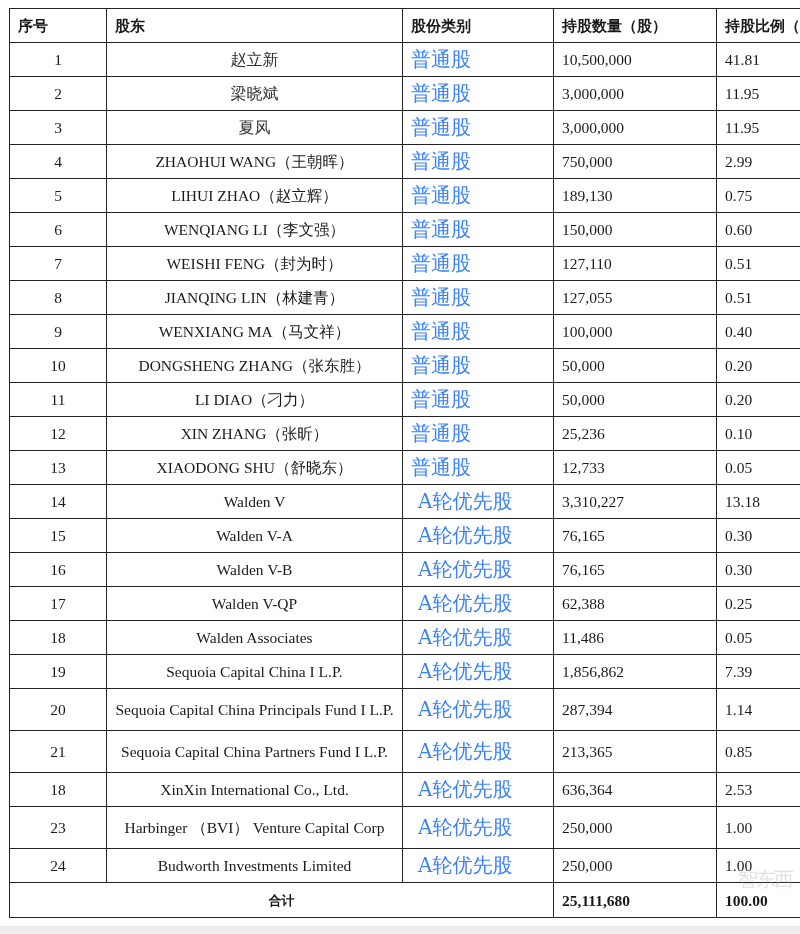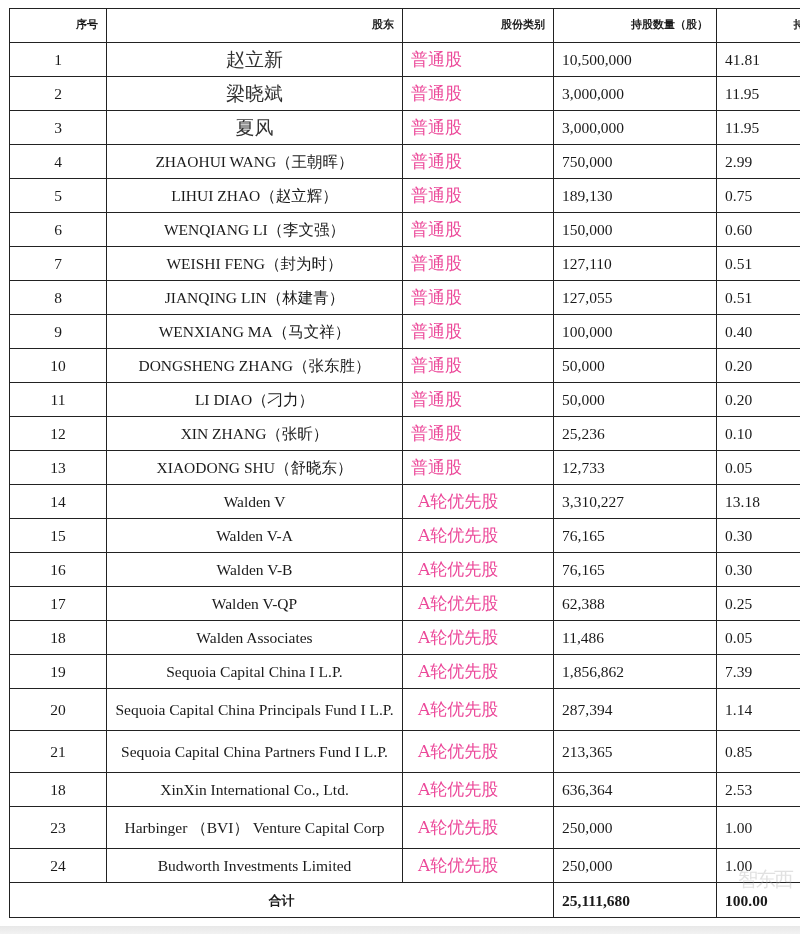--- a/index.html
+++ b/index.html
@@ -25,35 +25,35 @@
   }
   table.sh td, table.sh th {
     border: 1.5px solid #222;
     padding: 0 8px;
     vertical-align: middle;
     line-height: 19px;
   }
   table.sh th {
     height: 33px;
     font-weight: bold;
-    font-family: Liberation Mono, monospace;
-    font-size: 11px;
-    text-align: right;
+    font-family: Liberation Sans, sans-serif;
+    font-size: 15px;
+    text-align: left;
   }
   th.c1, td.c1 { width: 80px; text-align: center; }
   th.c2, td.c2 { width: 279px; text-align: center; }
   th.c3, td.c3 { width: 134px; margin-left: 47px; }
   th.c4, td.c4 { width: 146px; }
   th.c5, td.c5 { width: 141px; }
-  td.c3 { text-align: left; padding-left: 40px; font-family: "DejaVu Serif", serif; font-size: 17px; color:#ec4899; }
+  td.c3 { text-align: left; padding-left: 40px; font-family: "DejaVu Serif", serif; font-size: 20px; color:#3b82f6; }
   td.c3.pref { padding-left: 15px; }
   td.c4, td.c5 { text-align: left; padding-right: 10px; }
   tr.r td { height: 33px; }
   tr.r2 td { height: 41px; }
-  td.c2 .cn { font-family: "DejaVu Serif", serif; font-size: 19px; color:#333; }
+  td.c2 .cn { font-family: "DejaVu Serif", serif; font-size: 16px; color:#333; }
   td.c2.just { text-align: justify; text-align-last: center; padding: 0 16px; }
   tr.total td { height: 34px; font-weight: bold; }
   tr.total td.label { text-align: center; font-family: "DejaVu Sans", sans-serif; font-size: 13px; }
   .watermark {
     position: absolute; left: 738px; top: 866px;
     font-family: "DejaVu Sans", sans-serif; font-size: 20px;
     color: rgba(170,170,170,0.35); letter-spacing: -2px;
     pointer-events: none;
   }
 </style>

